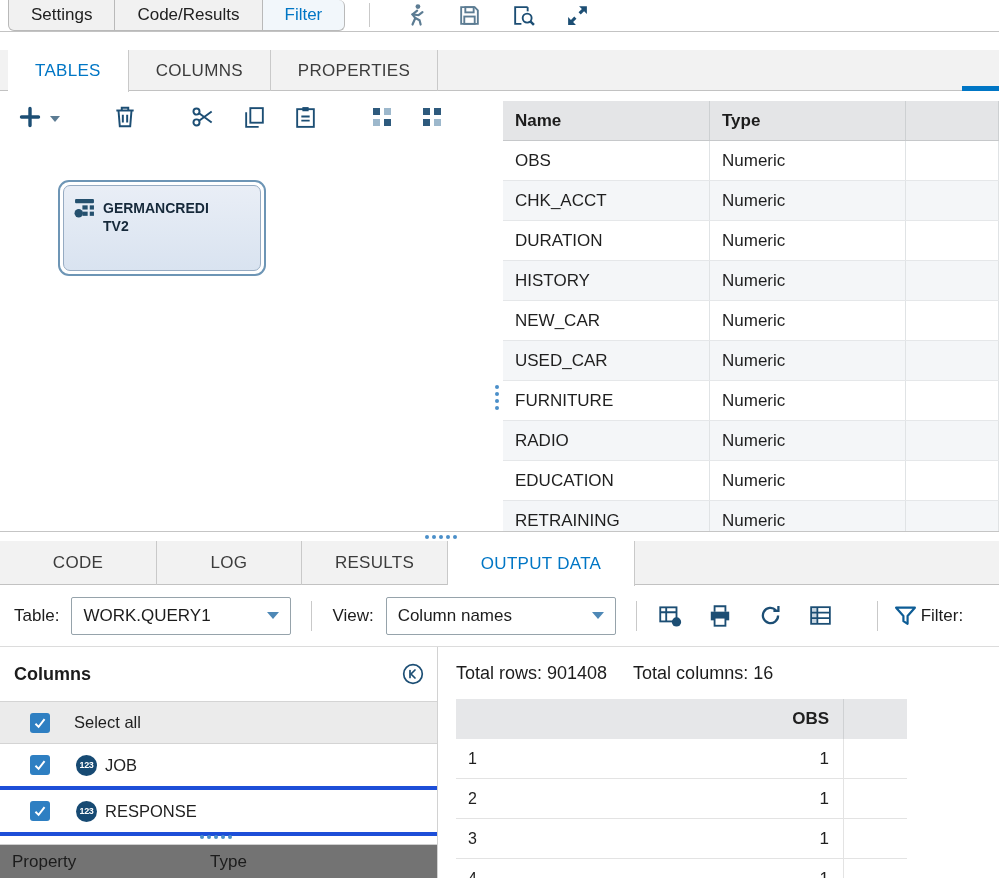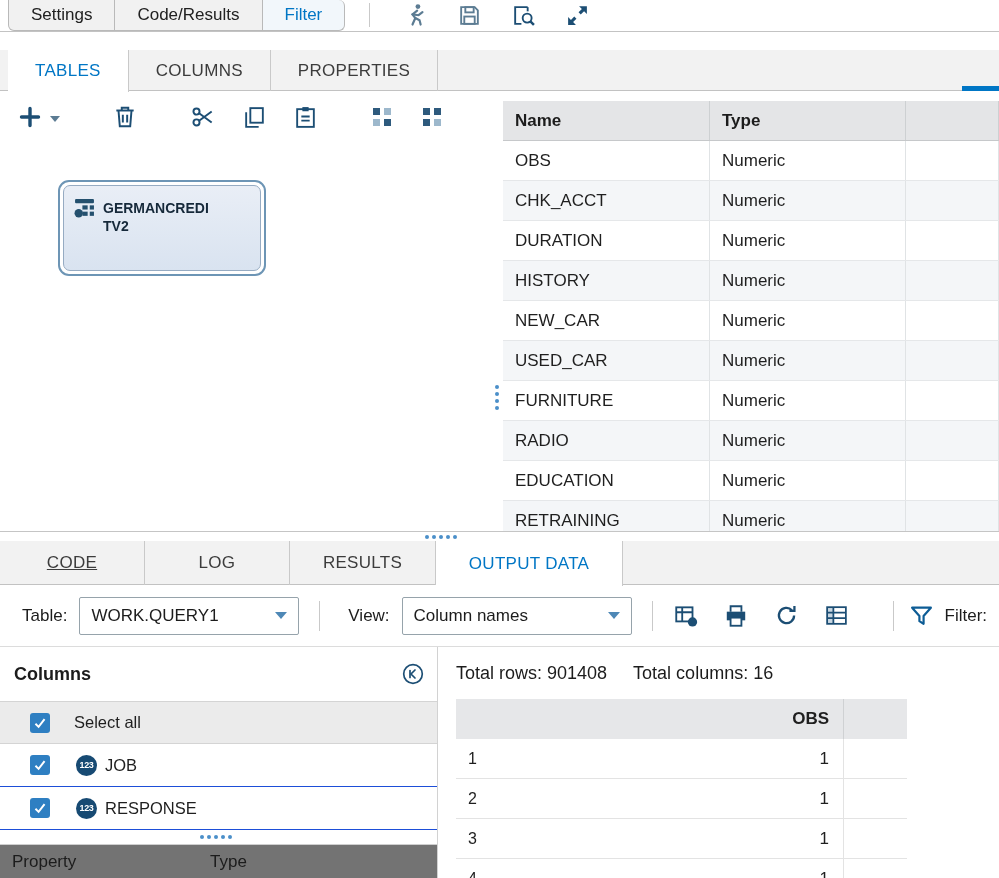--- a/index.html
+++ b/index.html
@@ -53,33 +53,33 @@
   .cell{display:flex;align-items:center;padding-left:12px;font-size:17px;box-sizing:border-box;overflow:hidden;white-space:nowrap;}
   
   #lower-tabs{position:absolute;left:0;top:541px;width:999px;height:44px;background:#f2f2f2;
               border-bottom:1px solid #c2c2c2;display:flex;box-sizing:border-box;}
   .ltab{height:44px;display:flex;align-items:center;justify-content:center;font-size:17px;letter-spacing:.3px;
         color:#3c3c3c;border-right:1px solid #c9c9c9;cursor:pointer;box-sizing:border-box;}
   .ltab.active{background:#fff;color:#0076c5;height:45px;position:relative;z-index:2;}
   
   #out-toolbar{position:absolute;left:0;top:585px;width:999px;height:62px;background:#fff;border-bottom:1px solid #dcdcdc;
                display:flex;align-items:center;padding-left:14px;box-sizing:border-box;}
-  .ot-label{font-size:17px;color:#1c1c1c;margin-right:12px;margin-left:8px;}
+  .ot-label{font-size:17px;color:#1c1c1c;margin-right:12px;}
   .dd{height:38px;border:1px solid #96a3ab;border-radius:2px;background:#fff;display:flex;align-items:center;
       justify-content:space-between;padding:0 11px;font-size:17px;color:#1c1c1c;box-sizing:border-box;cursor:pointer;text-align:right;}
   .dd .caret{width:0;height:0;border-left:6px solid transparent;border-right:6px solid transparent;border-top:7px solid #4e88b6;margin-left:10px;}
   .ot-sep{width:1px;height:30px;background:#c9c9c9;margin:0 20px;}
   .ot-icon{width:27px;height:27px;display:flex;align-items:center;justify-content:center;margin-right:23px;cursor:pointer;}
   
   #bottom-left{position:absolute;left:0;top:647px;width:438px;height:231px;background:#fff;border-right:1px solid #d2d2d2;box-sizing:border-box;}
   #bl-header{height:54px;display:flex;align-items:center;justify-content:space-between;padding:0 12px 0 14px;}
   #bl-title{font-size:18px;font-weight:bold;color:#1c1c1c;}
   .sel-row{height:43px;display:flex;align-items:center;box-sizing:border-box;cursor:pointer;}
   #select-all-row{background:#ebebeb;border-top:1px solid #d4d4d4;border-bottom:1px solid #d4d4d4;}
-  .col-row{height:42px;display:flex;align-items:center;border-bottom:1px solid #1d4ed8;cursor:pointer;}
+  .col-row{height:42px;display:flex;align-items:center;border-bottom:4px solid #1d4ed8;cursor:pointer;}
   .chk{width:20px;height:20px;border-radius:3px;background:#2e7fc2;margin-left:30px;display:flex;align-items:center;justify-content:center;flex:none;cursor:pointer;}
   .badge{width:21px;height:21px;border-radius:50%;background:#174a73;color:#fff;font-size:9px;font-weight:bold;
          display:flex;align-items:center;justify-content:center;margin-left:26px;letter-spacing:-.3px;flex:none;}
   .sel-label{font-size:16.5px;color:#1f1f1f;margin-left:24px;}
   .col-label{font-size:16.5px;color:#1f1f1f;margin-left:8px;}
   #bl-dots{position:absolute;left:200px;top:188px;}
   #prop-header{position:absolute;left:0;bottom:0;width:100%;height:34px;background:#737373;border-top:1px solid #cfcfcf;
                display:flex;align-items:center;box-sizing:border-box;}
   #prop-header .ph1{font-size:17px;color:#1c1c1c;padding-left:12px;width:210px;box-sizing:border-box;}
   #prop-header .ph2{font-size:17px;color:#1c1c1c;}
@@ -303,21 +303,21 @@
         <div class="cell"></div>
       </div>
     <div class="nt-row alt">
         <div class="cell">RETRAINING</div>
         <div class="cell">Numeric</div>
         <div class="cell"></div>
       </div>
   </div>
 
   <div id="lower-tabs">
-    <div class="ltab" style="width:145px;text-decoration:underline;">CODE</div>
+    <div class="ltab" style="width:157px;">CODE</div>
     <div class="ltab" style="width:145px;">LOG</div>
     <div class="ltab" style="width:146px;">RESULTS</div>
     <div class="ltab active" style="width:187px;">OUTPUT DATA</div>
   </div>
 
   <div id="out-toolbar">
     <span class="ot-label">Table:</span>
     <div class="dd" style="width:220px;">
       <span>WORK.QUERY1</span>
         <span class="caret"></span>

